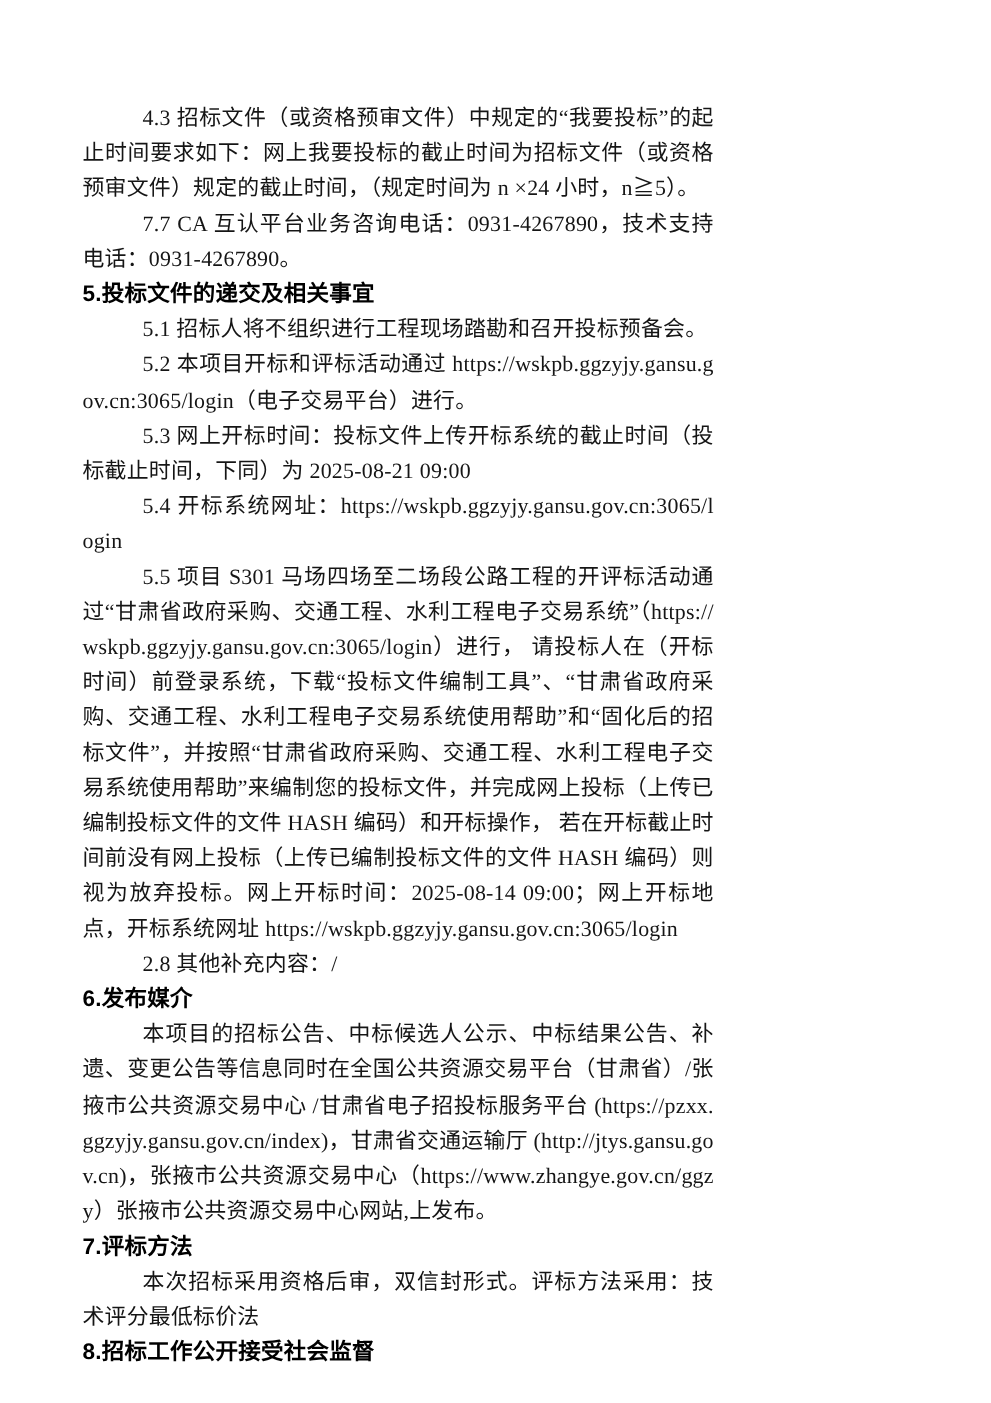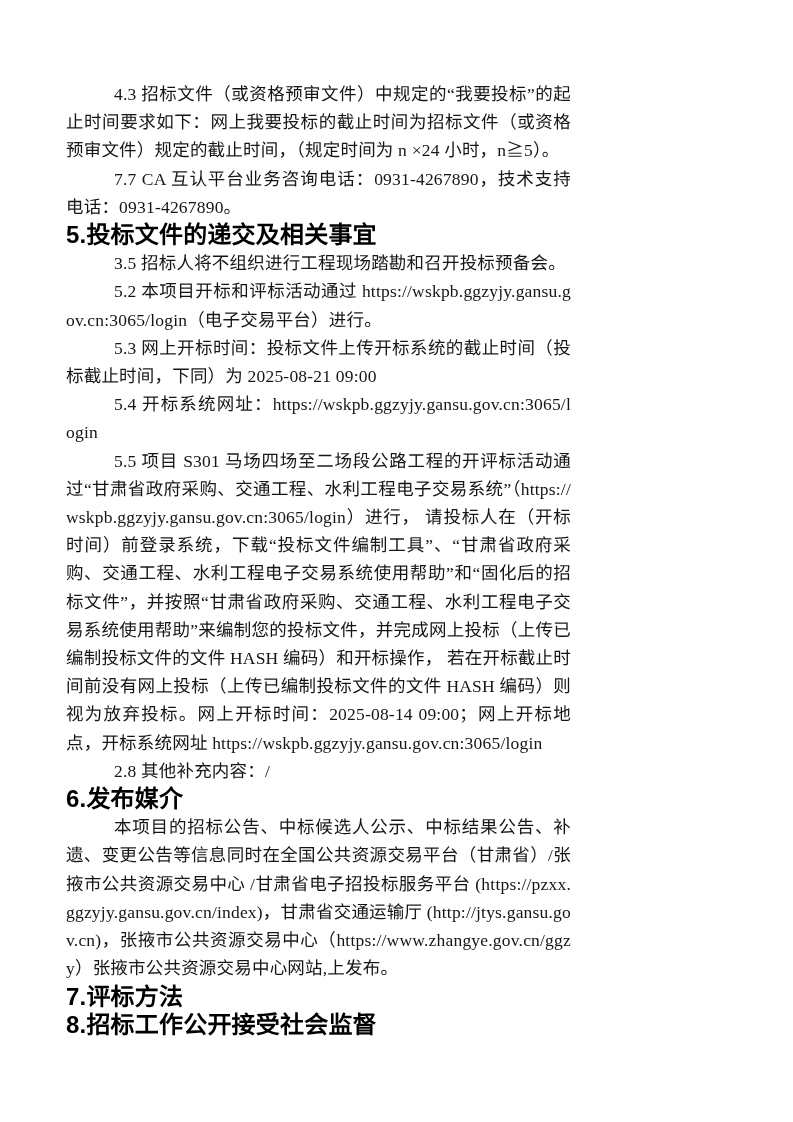--- a/index.html
+++ b/index.html
@@ -20,21 +20,21 @@
   }
   .para {
     font-size: 17.5px;
     line-height: 28.2px;
     text-align: justify;
     letter-spacing: 0.2px;
     word-break: break-all;
   }
   .para.indent { text-indent: 48px; }
   .heading {
-    font-size: 24px;
+    font-size: 18px;
     line-height: 28.2px;
     font-weight: 700;
     color: #000000;
     font-family: "Liberation Sans", "DejaVu Sans", sans-serif;
     text-align: left;
     letter-spacing: 0.2px;
   }
 </style>
 </head>
 <body>
@@ -42,34 +42,35 @@
 <div class="page">
 
   <p class="para indent">4.3 招标文件（或资格预审文件）中规定的“我要投标”的起止时间要求如下：网上我要投标的截止时间为招标文件（或资格预审文件）规定的截止时间，（规定时间为 n ×24 小时，n≧5）。</p>
 
 
   <p class="para indent">7.7 CA 互认平台业务咨询电话：0931-4267890，技术支持电话：0931-4267890。</p>
 
 
   <h2 class="heading">5.投标文件的递交及相关事宜</h2>
 
-  <p class="para indent">3.5 招标人将不组织进行工程现场踏勘和召开投标预备会。</p>
+  <p class="para indent">5.1 招标人将不组织进行工程现场踏勘和召开投标预备会。</p>
 
   <p class="para indent">5.2 本项目开标和评标活动通过 https://wskpb.ggzyjy.gansu.gov.cn:3065/login（电子交易平台）进行。</p>
 
   <p class="para indent">5.3 网上开标时间：投标文件上传开标系统的截止时间（投标截止时间，下同）为 2025-08-21 09:00</p>
 
   <p class="para indent">5.4 开标系统网址：https://wskpb.ggzyjy.gansu.gov.cn:3065/login</p>
 
   <p class="para indent">5.5 项目 S301 马场四场至二场段公路工程的开评标活动通过“甘肃省政府采购、交通工程、水利工程电子交易系统”（https://wskpb.ggzyjy.gansu.gov.cn:3065/login）进行， 请投标人在（开标时间）前登录系统，下载“投标文件编制工具”、“甘肃省政府采购、交通工程、水利工程电子交易系统使用帮助”和“固化后的招标文件”，并按照“甘肃省政府采购、交通工程、水利工程电子交易系统使用帮助”来编制您的投标文件，并完成网上投标（上传已编制投标文件的文件 HASH 编码）和开标操作， 若在开标截止时间前没有网上投标（上传已编制投标文件的文件 HASH 编码）则视为放弃投标。网上开标时间：2025-08-14 09:00；网上开标地点，开标系统网址 https://wskpb.ggzyjy.gansu.gov.cn:3065/login</p>
 
   <p class="para indent">2.8 其他补充内容：/</p>
 
   <h2 class="heading">6.发布媒介</h2>
 
   <p class="para indent">本项目的招标公告、中标候选人公示、中标结果公告、补遗、变更公告等信息同时在全国公共资源交易平台（甘肃省）/张掖市公共资源交易中心 /甘肃省电子招投标服务平台 (https://pzxx.ggzyjy.gansu.gov.cn/index)，甘肃省交通运输厅 (http://jtys.gansu.gov.cn)，张掖市公共资源交易中心（https://www.zhangye.gov.cn/ggzy）张掖市公共资源交易中心网站,上发布。</p>
 
   <h2 class="heading">7.评标方法</h2>
 
+  <p class="para indent">本次招标采用资格后审，双信封形式。评标方法采用：技术评分最低标价法</p>
 
   <h2 class="heading">8.招标工作公开接受社会监督</h2>
 
 </div>
 
 </body></html>

